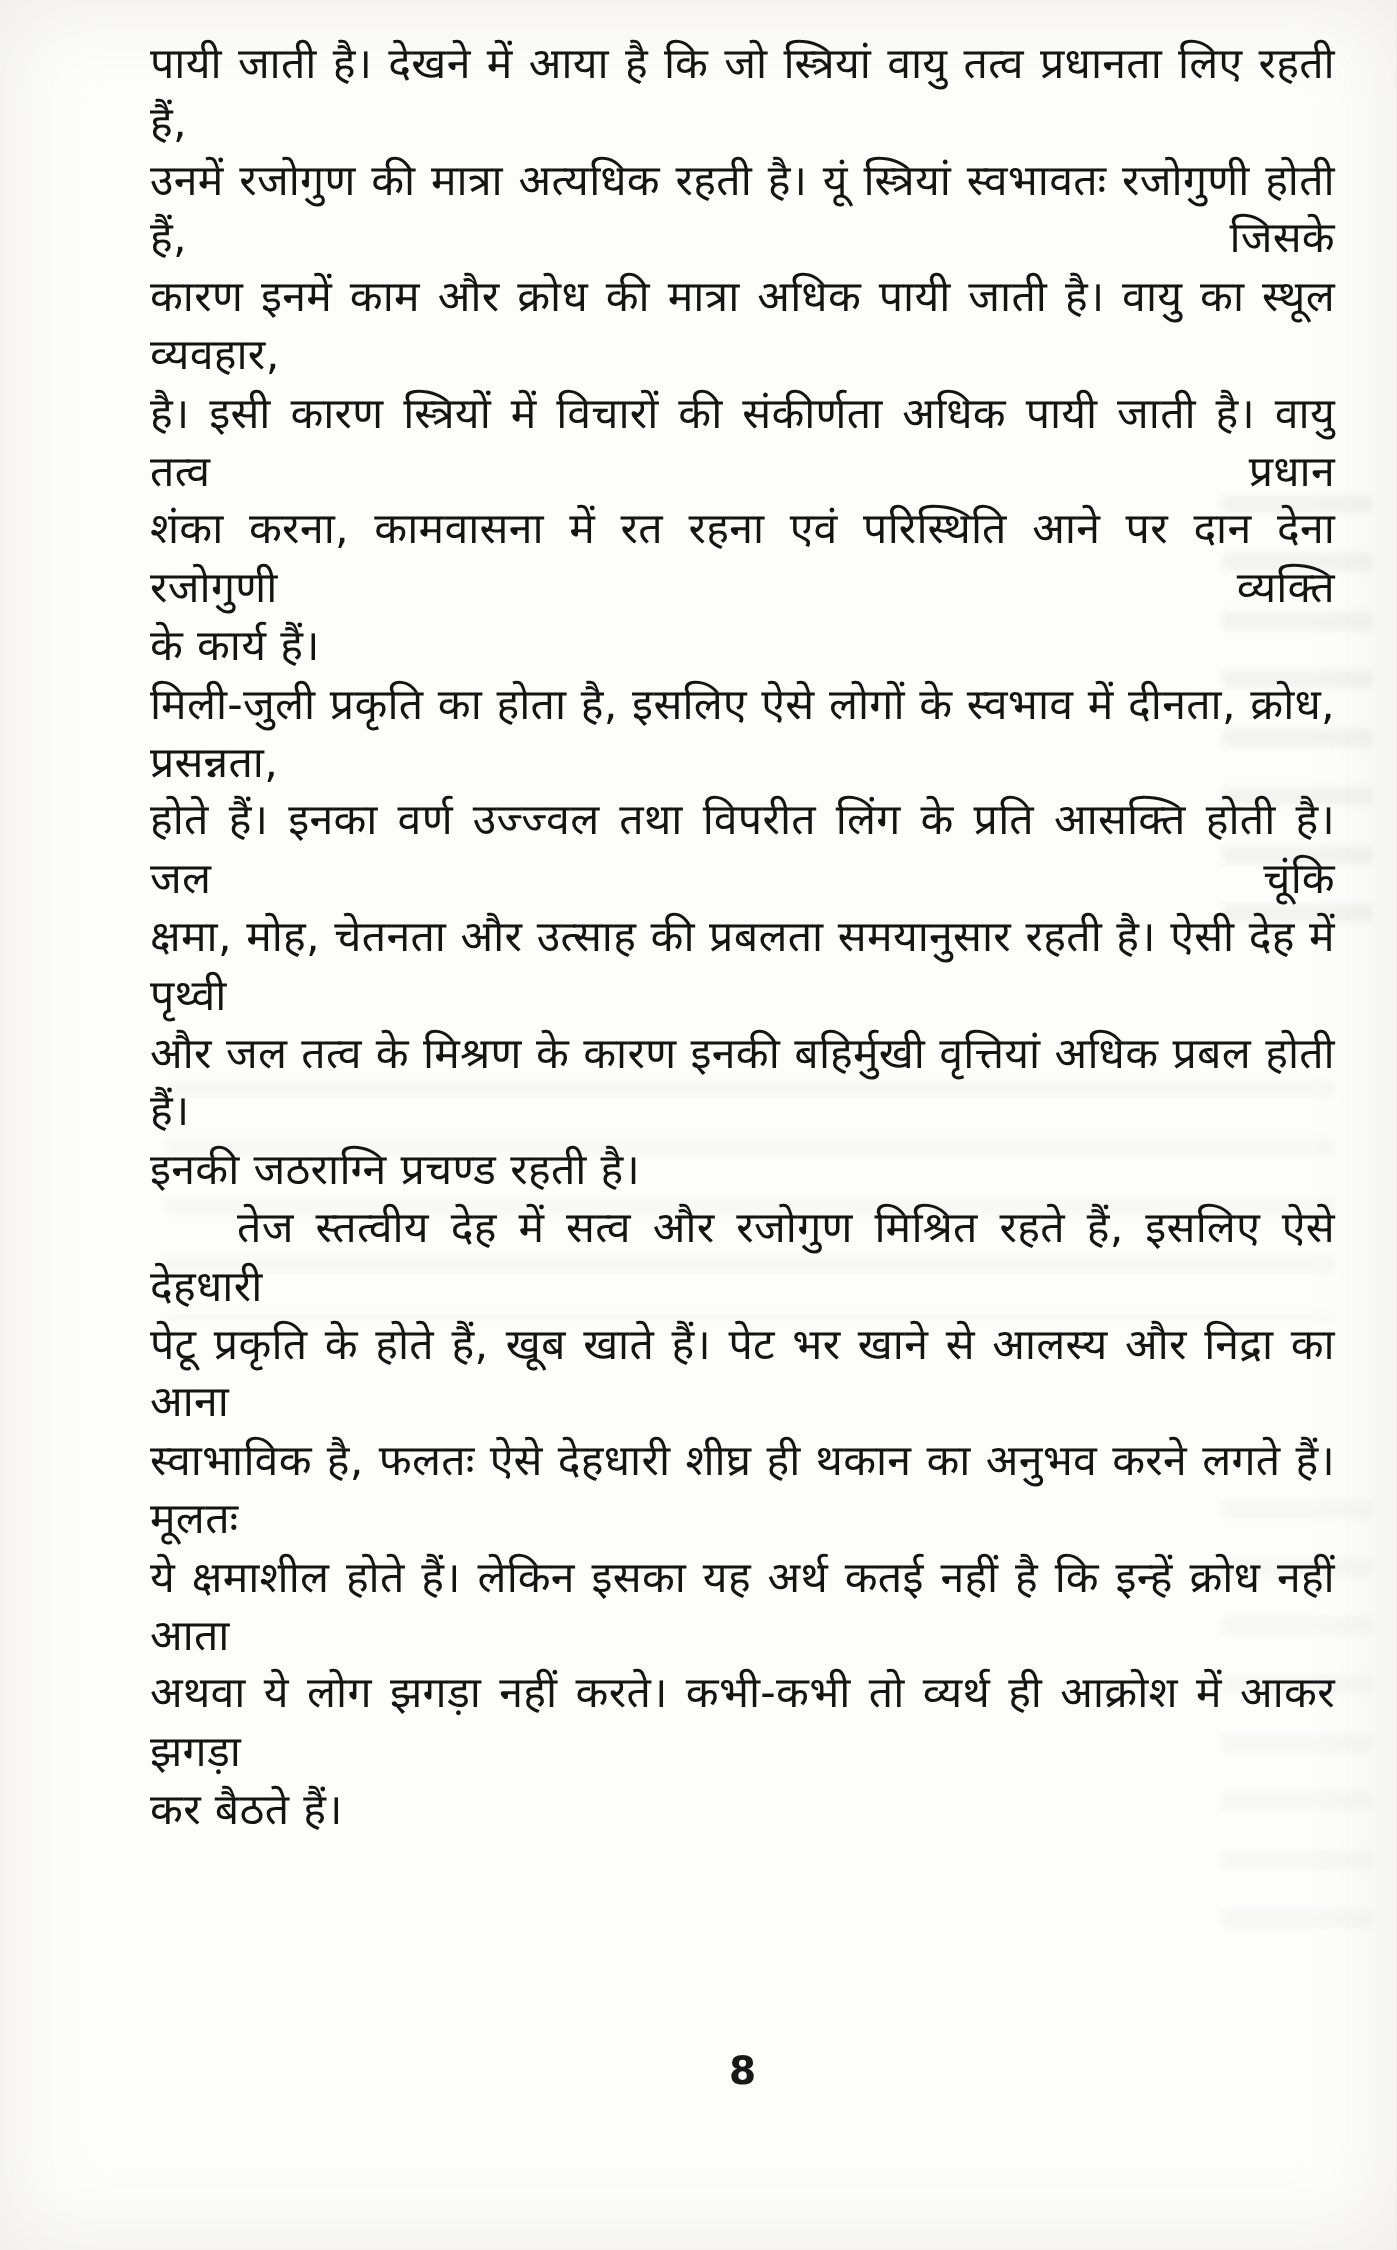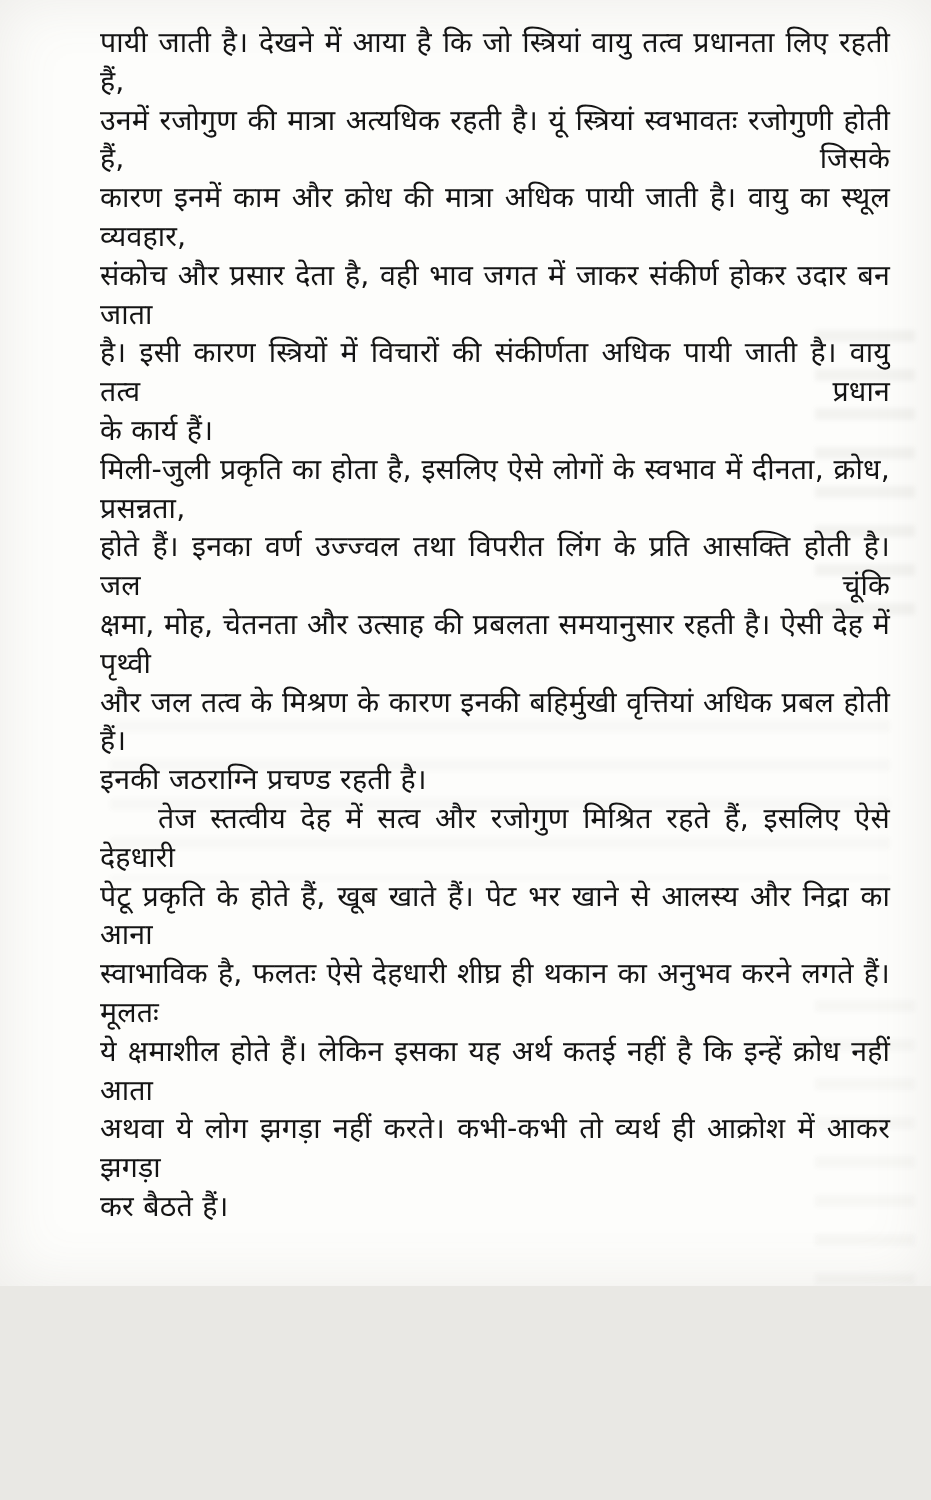--- a/index.html
+++ b/index.html
@@ -3,21 +3,21 @@
 <meta charset="utf-8">
 <style>
   html, body {
     margin: 0;
     padding: 0;
     background: #e9e8e4;
   }
   .scan-page {
     position: relative;
     width: 931px;
-    height: 1286px;
+    height: 1500px;
     margin: 0 auto;
     background: #fdfdfb;
     overflow: hidden;
     box-shadow: inset 0 0 60px rgba(120,115,105,0.12);
     font-family: "DejaVu Sans", "Liberation Sans", sans-serif;
   }
   
   .bleed {
     position: absolute;
     pointer-events: none;
@@ -67,22 +67,22 @@
 
 <div class="scan-page">
   <div class="bleed bleed-a"></div>
   <div class="bleed bleed-b"></div>
   <div class="bleed bleed-c"></div>
 
   <div class="text-block">
       <div class="text-line">पायी जाती है। देखने में आया है कि जो स्त्रियां वायु तत्व प्रधानता लिए रहती हैं,</div>
       <div class="text-line">उनमें रजोगुण की मात्रा अत्यधिक रहती है। यूं स्त्रियां स्वभावतः रजोगुणी होती हैं, जिसके</div>
       <div class="text-line">कारण इनमें काम और क्रोध की मात्रा अधिक पायी जाती है। वायु का स्थूल व्यवहार,</div>
-      <div class="text-line">संकोच और प्रसार देता है, वही भाव जगत में जाकर संकीर्ण होकर उदार बन जाता</div>
       <div class="text-line">है। इसी कारण स्त्रियों में विचारों की संकीर्णता अधिक पायी जाती है। वायु तत्व प्रधान</div>
+      <div class="text-line">शंका करना, कामवासना में रत रहना एवं परिस्थिति आने पर दान देना रजोगुणी व्यक्ति</div>
       <div class="text-line para-end">के कार्य हैं।</div>
       <div class="text-line">मिली-जुली प्रकृति का होता है, इसलिए ऐसे लोगों के स्वभाव में दीनता, क्रोध, प्रसन्नता,</div>
       <div class="text-line">होते हैं। इनका वर्ण उज्ज्वल तथा विपरीत लिंग के प्रति आसक्ति होती है। जल चूंकि</div>
       <div class="text-line">क्षमा, मोह, चेतनता और उत्साह की प्रबलता समयानुसार रहती है। ऐसी देह में पृथ्वी</div>
       <div class="text-line">और जल तत्व के मिश्रण के कारण इनकी बहिर्मुखी वृत्तियां अधिक प्रबल होती हैं।</div>
       <div class="text-line para-end">इनकी जठराग्नि प्रचण्ड रहती है।</div>
       <div class="text-line indent-first">तेज स्तत्वीय देह में सत्व और रजोगुण मिश्रित रहते हैं, इसलिए ऐसे देहधारी</div>
       <div class="text-line">पेटू प्रकृति के होते हैं, खूब खाते हैं। पेट भर खाने से आलस्य और निद्रा का आना</div>
       <div class="text-line">स्वाभाविक है, फलतः ऐसे देहधारी शीघ्र ही थकान का अनुभव करने लगते हैं। मूलतः</div>
       <div class="text-line">ये क्षमाशील होते हैं। लेकिन इसका यह अर्थ कतई नहीं है कि इन्हें क्रोध नहीं आता</div>

